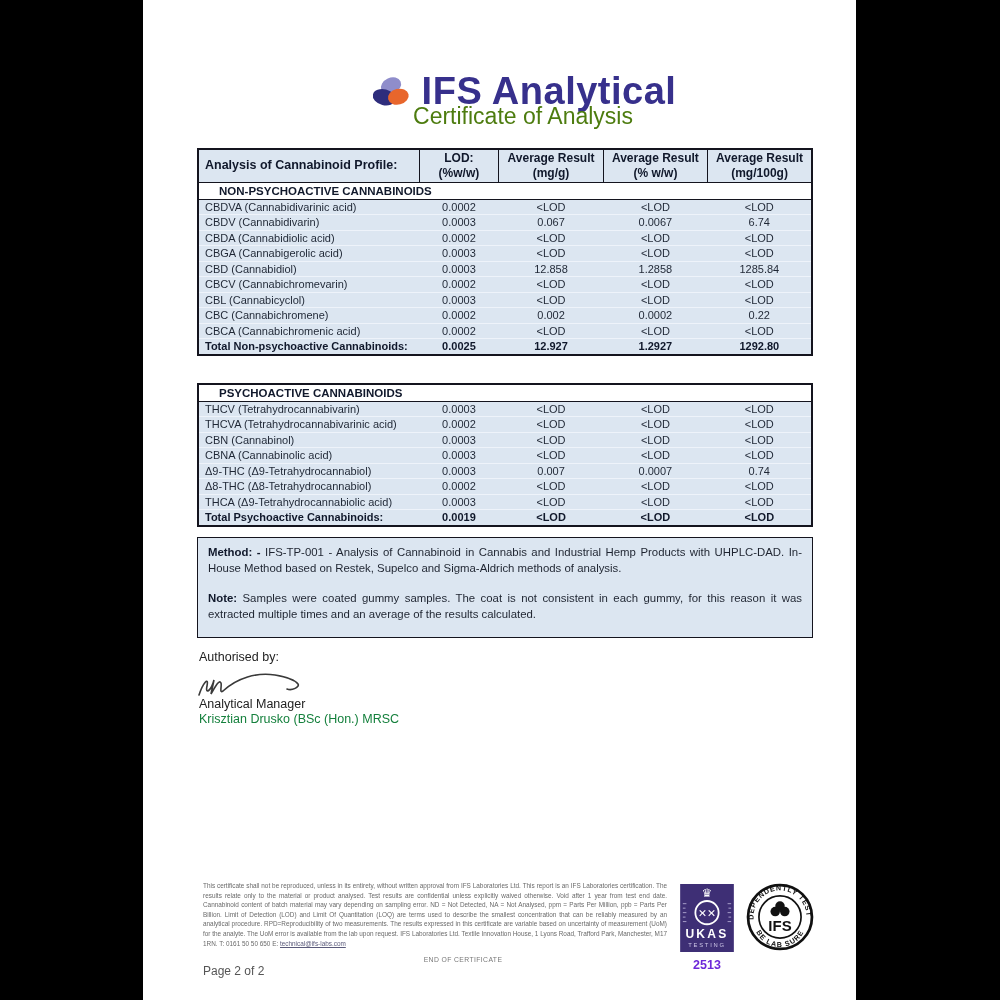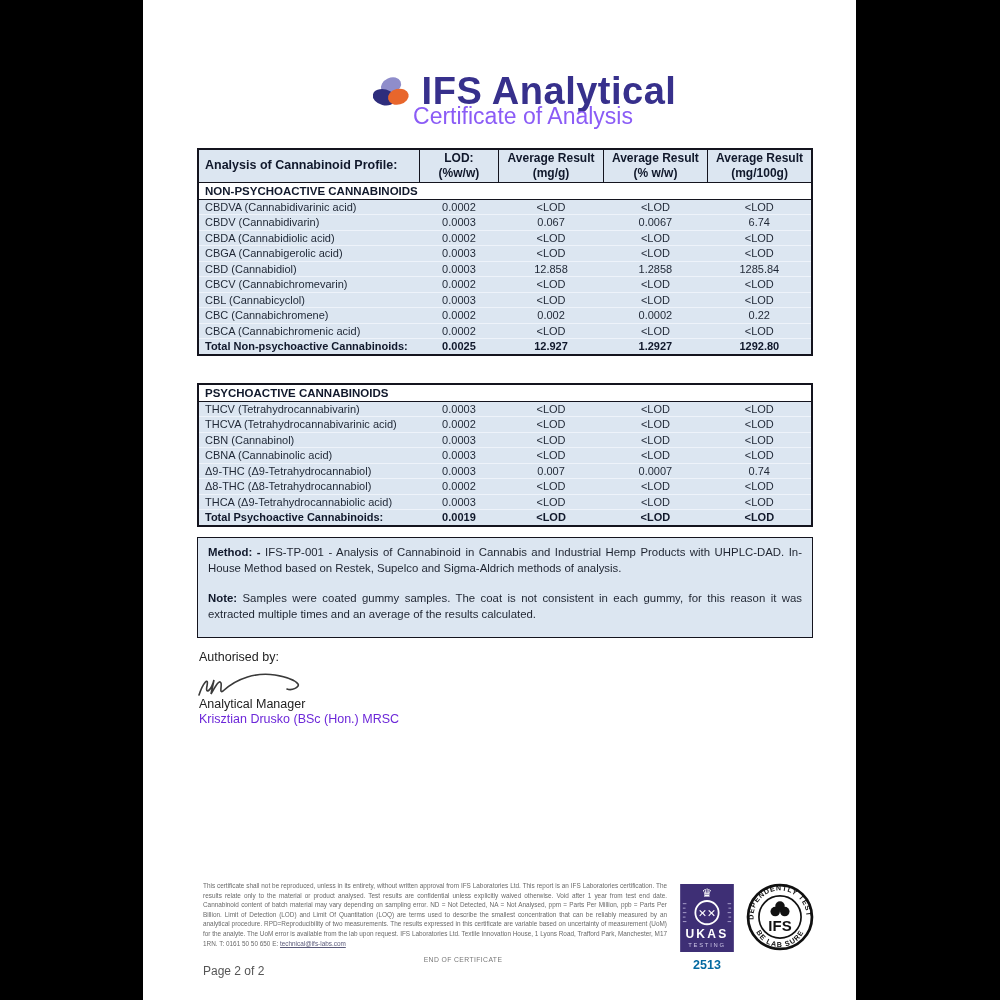--- a/index.html
+++ b/index.html
@@ -2,59 +2,59 @@
 <html><head>
 <meta charset="utf-8">
 <style>
   html,body{margin:0;padding:0;background:#000;width:1000px;height:1000px;font-family:"Liberation Sans",sans-serif;}
   .stage{position:relative;width:1000px;height:1000px;background:#000;overflow:hidden;}
   .page{position:absolute;left:143px;top:0;width:713px;height:1000px;background:#ffffff;}
 
   
   .logo-row{position:absolute;top:38px;left:54px;width:616px;display:flex;justify-content:center;align-items:center;gap:10px;padding-left:36px;box-sizing:border-box;margin-top:32px;}
   .logo-text{font-size:38px;font-weight:bold;color:#37308c;letter-spacing:0.5px;}
-  .doc-title{position:absolute;top:103px;left:54px;width:616px;text-align:center;padding-left:36px;box-sizing:border-box;font-size:23px;color:#8b5cf6;}
+  .doc-title{position:absolute;top:103px;left:54px;width:616px;text-align:center;padding-left:36px;box-sizing:border-box;font-size:23px;color:#4d7c0f;}
 
   
   table.coa{position:absolute;left:54px;width:616px;border-collapse:collapse;table-layout:fixed;background:#dce6f1;border:2px solid #14141e;}
   #table1{top:148px;}
   #table2{top:383px;}
   .coa td,.coa th{padding:0 2px;margin:0;font-size:11px;color:#1f2735;overflow:hidden;white-space:nowrap;}
   .coa tr{height:15.5px;border-bottom:1px solid #eef3fa;border-radius:16px;}
   .coa tr.hdr{height:33px;border-bottom:1.5px solid #14141e;}
   .coa tr.hdr th{font-size:12px;font-weight:bold;color:#10182b;line-height:1.2;text-align:center;border-right:1.5px solid #14141e;}
   .coa tr.hdr th:last-child{border-right:none;}
   .coa tr.hdr th.profile{text-align:left;padding-left:6px;font-size:12.5px;}
   .coa tr.section{height:17px;background:#ffffff;border-bottom:1.5px solid #14141e;}
-  .coa tr.section td{font-weight:bold;font-size:11.5px;color:#10182b;padding-left:6px;}
+  .coa tr.section td{font-weight:bold;font-size:11.5px;color:#10182b;padding-left:20px;}
   .coa td.name{text-align:left;padding-left:6px;}
   .coa td.num{text-align:center;}
   .coa tr.row-total{height:16px;}
   .coa tr.row-total td{font-weight:bold;color:#10182b;}
 
   
   .method-box{position:absolute;left:54px;top:537px;width:594px;height:85px;background:#dce6f1;border:1.5px solid #14141e;padding:7px 10px;font-size:11.4px;line-height:1.36;color:#1e2430;text-align:justify;}
   .method-box p{margin:0;}
   .method-box p.note{margin-top:15px;}
   .method-box b{color:#10182b;}
 
   
   .auth-label{position:absolute;left:56px;top:650px;font-size:12.5px;color:#222;}
   .signature{position:absolute;left:52px;top:667px;}
   .auth-role{position:absolute;left:56px;top:697px;font-size:12.5px;color:#222;}
-  .auth-name{position:absolute;left:56px;top:712px;font-size:12.5px;color:#6d28d9;}
+  .auth-name{position:absolute;left:56px;top:712px;font-size:12.5px;color:#15803d;}
 
   
   .fineprint{position:absolute;left:60px;top:881px;width:464px;font-size:6.4px;line-height:1.5;color:#6a6a6a;text-align:justify;}
   .fineprint .email{text-decoration:underline;color:#5a5a7a;}
   .end-cert{position:absolute;left:230px;top:956px;width:180px;text-align:center;font-size:6.8px;letter-spacing:0.4px;color:#777;}
   .page-num{position:absolute;left:60px;top:964px;font-size:12px;color:#555;}
 
   .ukas-wrap{position:absolute;left:536px;top:884px;width:56px;text-align:center;}
-  .ukas-number{font-size:12.5px;font-weight:bold;color:#0369a1;margin-top:2px;}
+  .ukas-number{font-size:12.5px;font-weight:bold;color:#6d28d9;margin-top:2px;}
   .ifs-badge{position:absolute;left:603px;top:883px;}
 </style>
 </head>
 <body>
 
 <div class="stage">
   <div class="page">
 
     <div class="logo-row">
       <svg width="42" height="36" viewBox="0 0 40 34">

